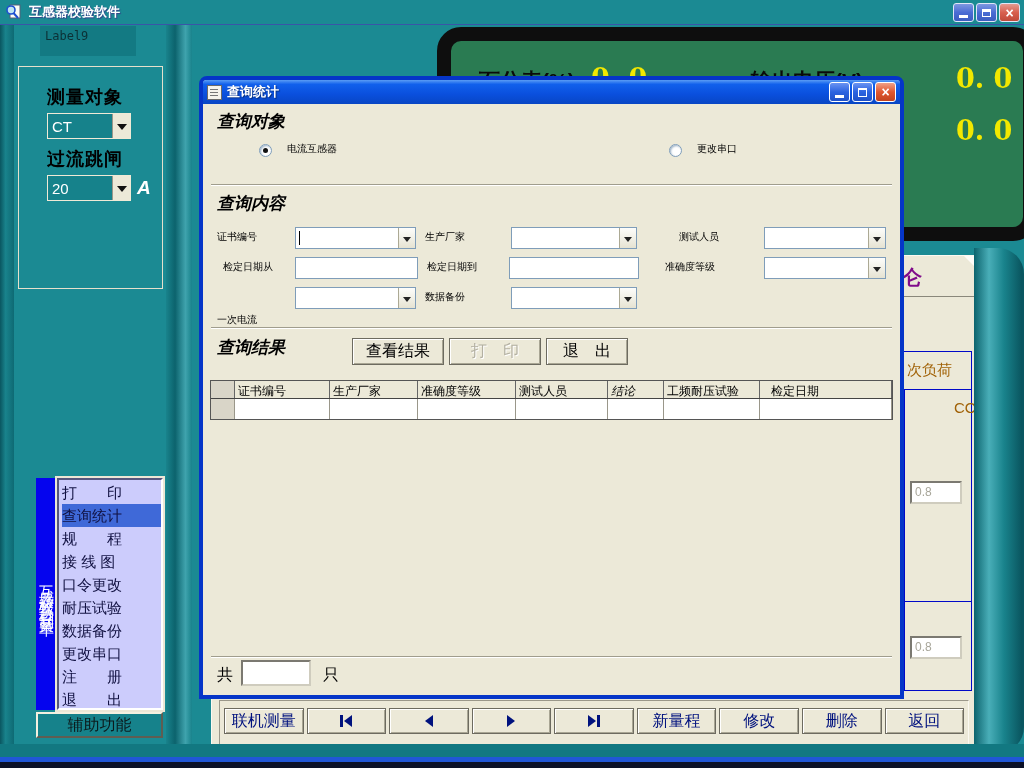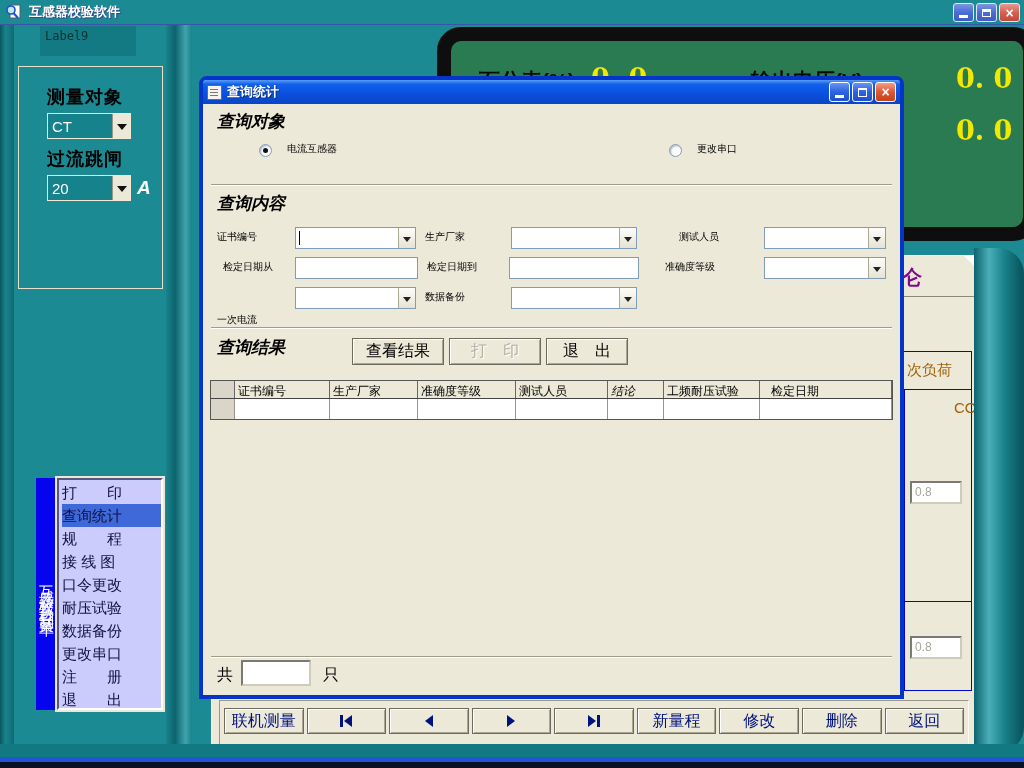--- a/index.html
+++ b/index.html
@@ -163,20 +163,21 @@
     <div class="menuitem active">查询统计</div>
     <div class="menuitem">规　　程</div>
     <div class="menuitem">接 线 图</div>
     <div class="menuitem">口令更改</div>
     <div class="menuitem">耐压试验</div>
     <div class="menuitem">数据备份</div>
     <div class="menuitem">更改串口</div>
     <div class="menuitem">注　　册</div>
     <div class="menuitem">退　　出</div>
   </div>
+  <div class="auxbtn">辅助功能</div>
 
   <div class="bgwin">
     <div class="fold"></div>
     <div class="corner-txt">仑</div>
     <div class="hdr-line"></div>
 
     <div class="bluegrid" style="left:644px;top:95px;width:116px;height:340px;"></div>
     <div class="bluegrid-h" style="left:644px;top:133px;width:116px;"></div>
     <div class="bluegrid-v" style="left:692px;top:133px;height:302px;"></div>
     <div class="bluegrid-h" style="left:644px;top:345px;width:116px;"></div>

